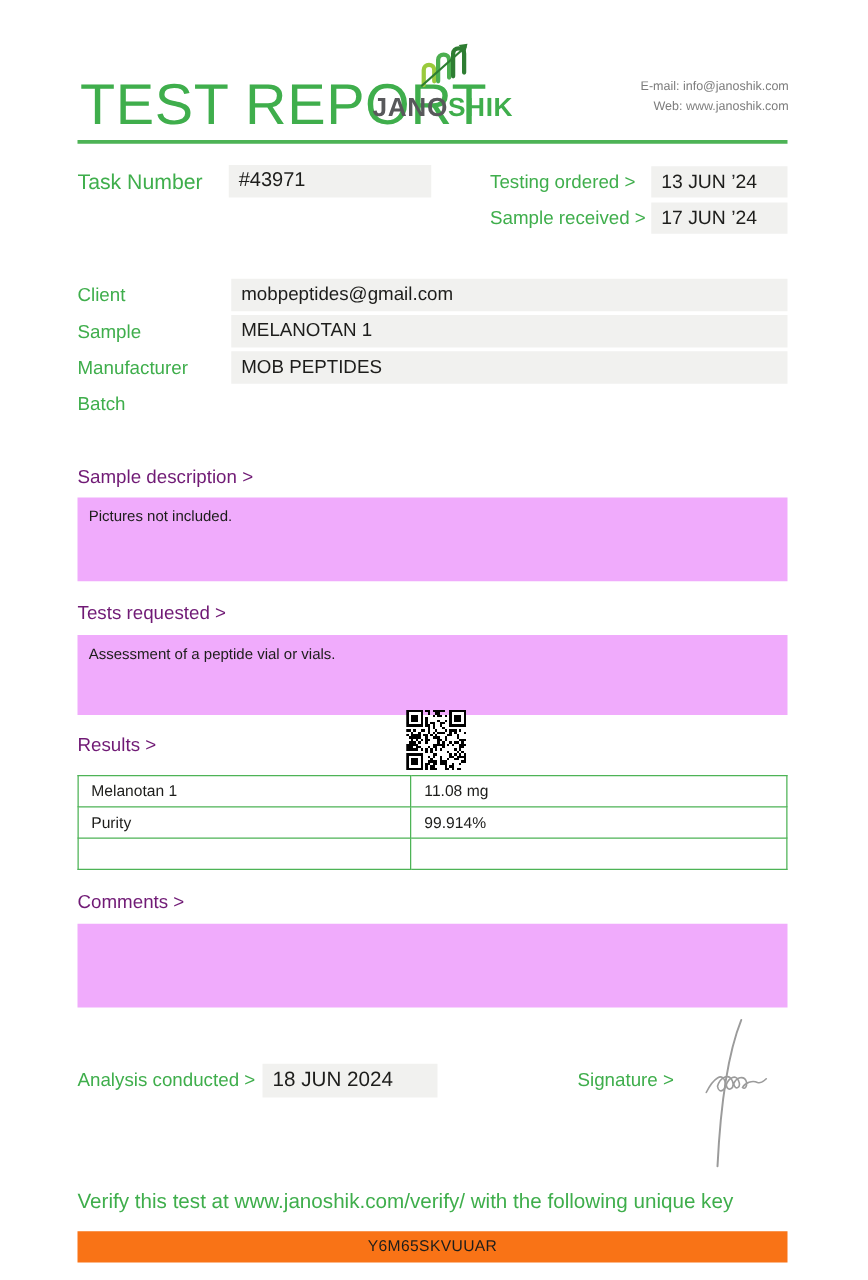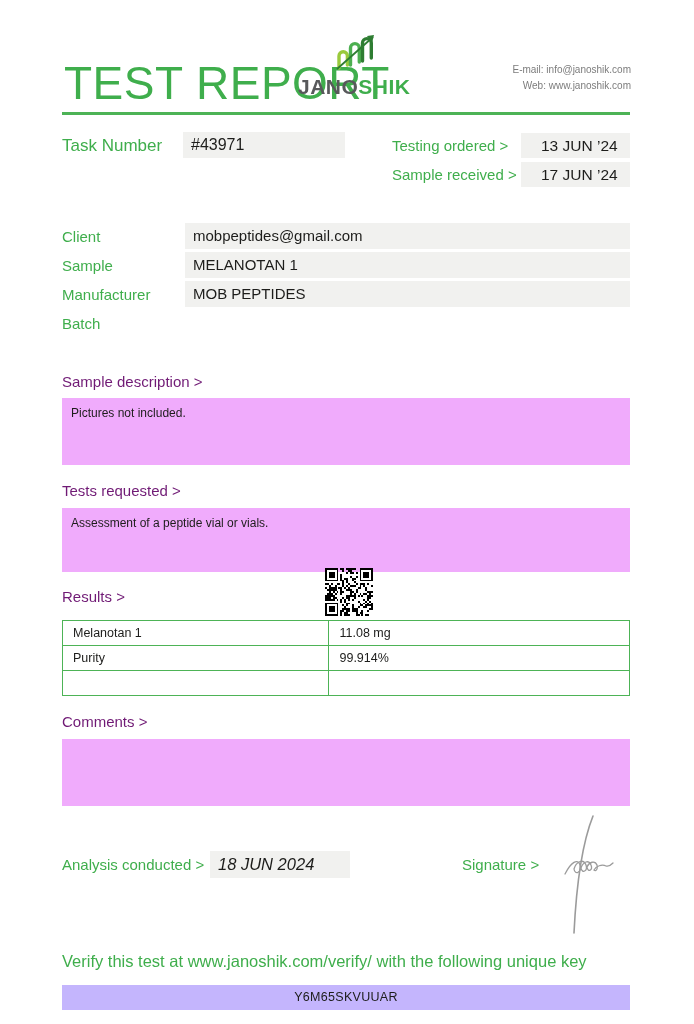--- a/index.html
+++ b/index.html
@@ -38,21 +38,21 @@
   .green-label { color: #3fae4c; }
   .task-label { position: absolute; left: 62px; top: 136px; font-size: 17px; }
   .task-box {
     position: absolute; left: 183px; top: 132px; width: 162px; height: 26px;
     background: #f1f1ef; font-size: 16px; font-weight: 500;
     line-height: 26px; padding-left: 8px;
   }
   .date-label-1 { position: absolute; left: 392px; top: 137px; font-size: 15px; }
   .date-label-2 { position: absolute; left: 392px; top: 166px; font-size: 15px; }
   .date-box { position: absolute; left: 521px; width: 109px; height: 25px;
-    background: #f1f1ef; font-size: 15.5px; font-weight: 500; line-height: 25px; padding-left: 20px; }
+    background: #f1f1ef; font-size: 15.5px; font-weight: 500; line-height: 25px; padding-left: 8px; }
   .date-box-1 { top: 133px; }
   .date-box-2 { top: 162px; }
 
   
   .detail-label { position: absolute; left: 62px; font-size: 15px; }
   .detail-box {
     position: absolute; left: 185px; width: 445px; height: 26px;
     background: #f1f1ef; font-size: 15px; line-height: 26px; padding-left: 8px;
   }
 
@@ -74,29 +74,29 @@
   .results-table td {
     border: 1.6px solid #4db356; height: 25px;
     font-size: 12.5px; padding-left: 10px;
   }
   .results-table td.col-name { width: 47%; }
 
   
   .analysis-label { position: absolute; left: 62px; top: 856px; font-size: 15px; }
   .analysis-box {
     position: absolute; left: 210px; top: 851px; width: 140px; height: 27px;
-    background: #f1f1ef; font-size: 16.5px; font-weight: 500; line-height: 27px; padding-left: 8px; font-style: italic;
+    background: #f1f1ef; font-size: 16.5px; font-weight: 500; line-height: 27px; padding-left: 8px;
   }
   .signature-label { position: absolute; left: 462px; top: 856px; font-size: 15px; }
   .signature { position: absolute; left: 553px; top: 812px; }
 
   .verify-text { position: absolute; left: 62px; top: 952px; font-size: 16.5px; color: #3fae4c; }
   .key-box {
     position: absolute; left: 62px; top: 985px; width: 568px; height: 25px;
-    background: #c4b5fd; font-size: 12.5px; line-height: 25px; text-align: center;
+    background: #f97316; font-size: 12.5px; line-height: 25px; text-align: center;
     letter-spacing: 0.3px;
   }
 </style>
 </head>
 <body>
 
 <div class="page">
 
   <div class="report-title">TEST REPORT</div>
 

